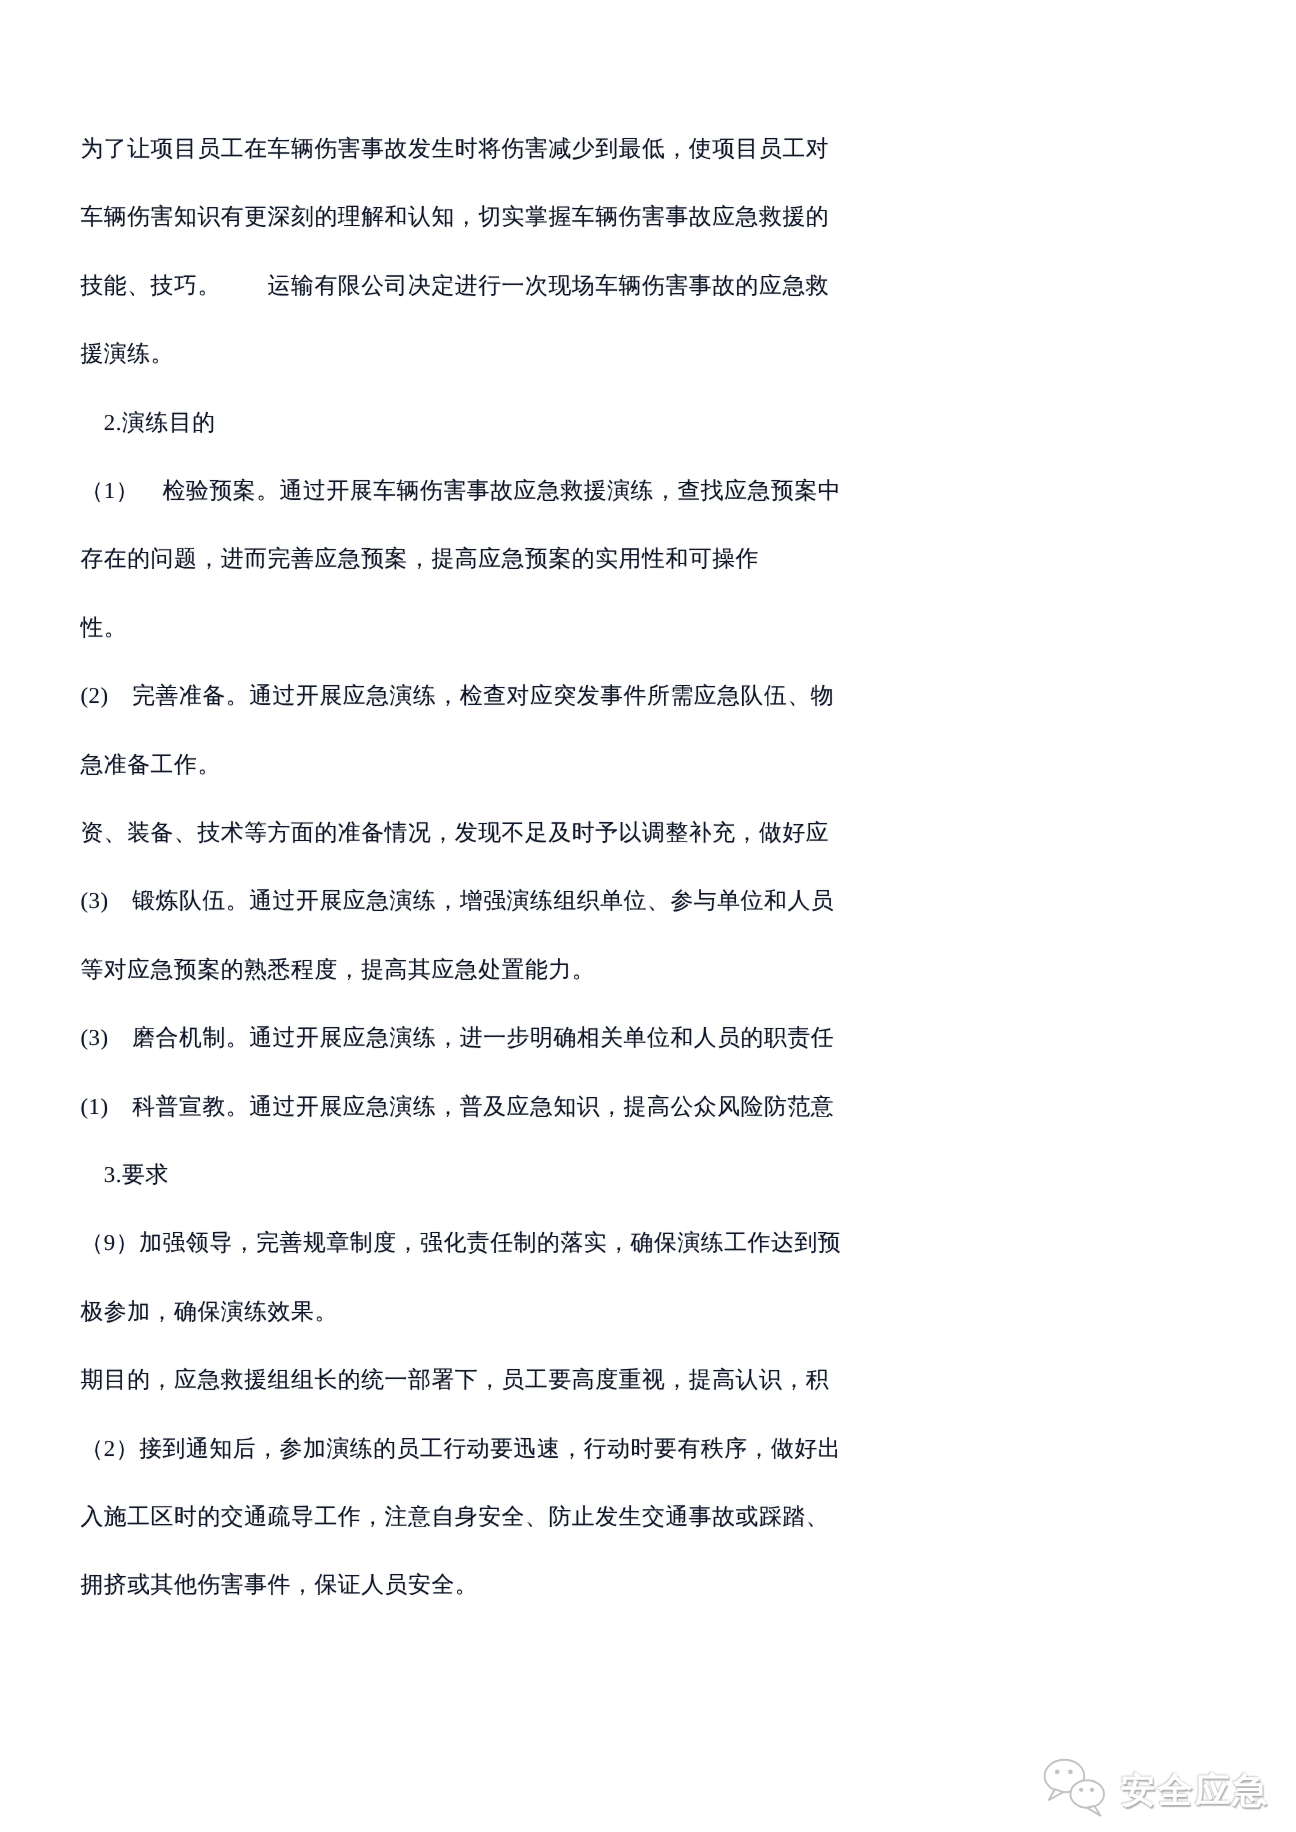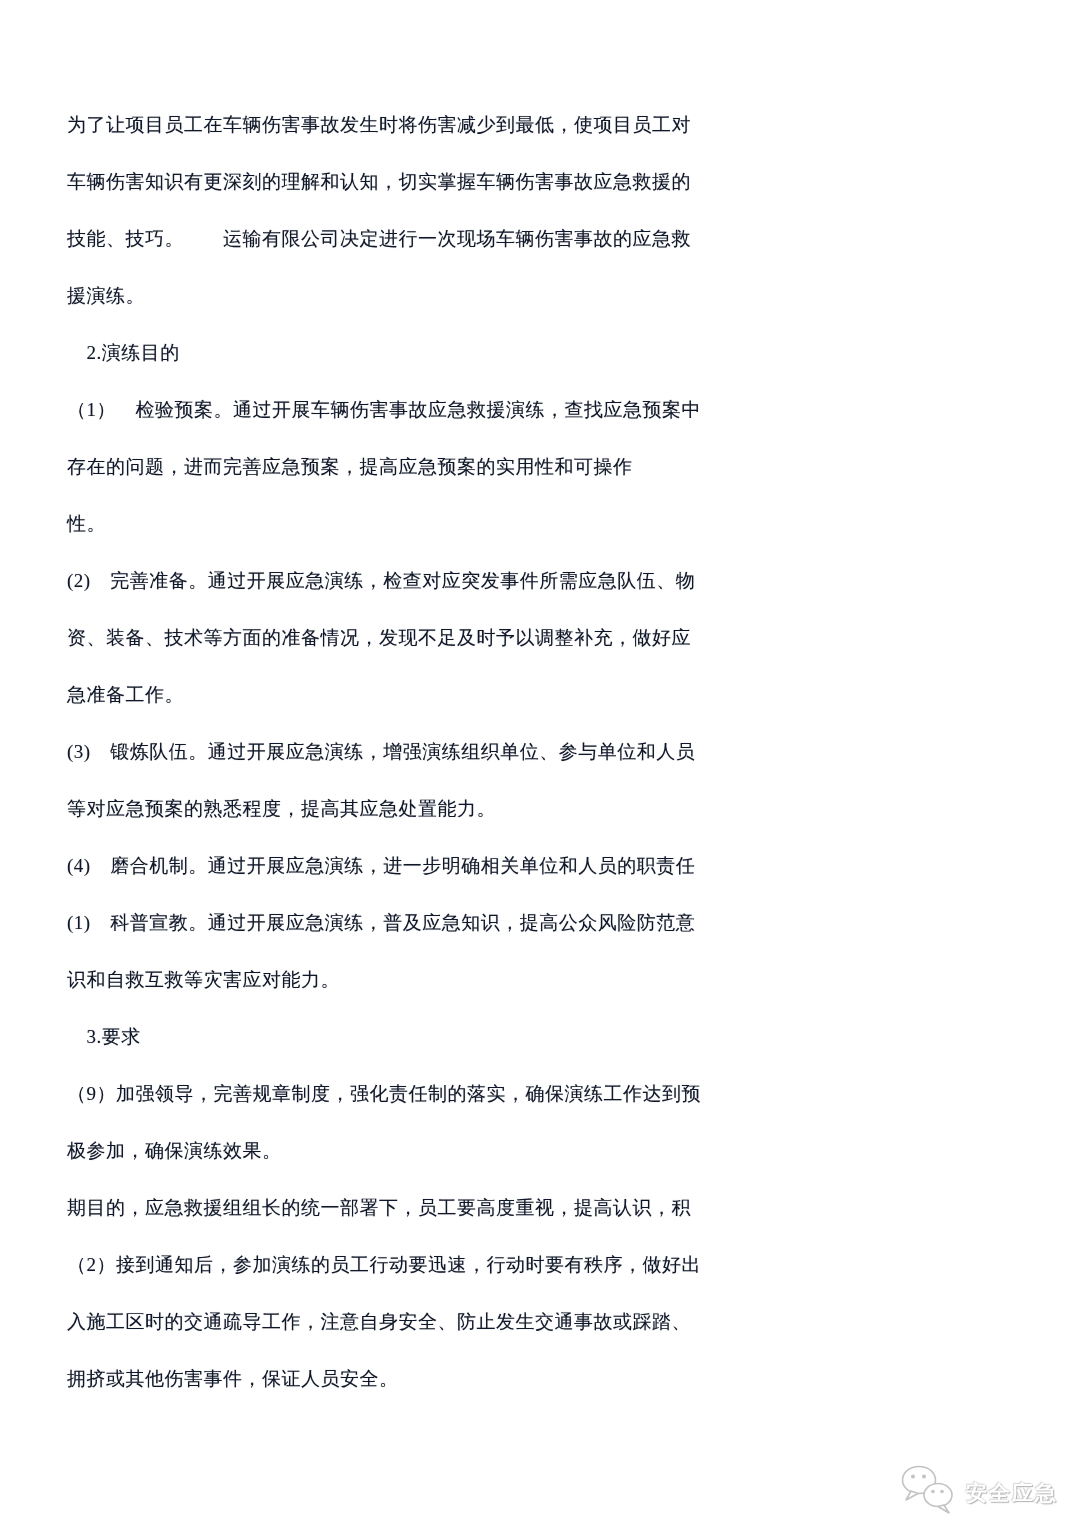--- a/index.html
+++ b/index.html
@@ -37,21 +37,21 @@
     align-items: center;
     gap: 6px;
   }
   .wm-icon {
     position: relative;
     top: -2px;
   }
   .wm-label {
     font-family: "Liberation Sans", "DejaVu Sans", sans-serif;
     font-weight: bold;
-    font-size: 21px;
+    font-size: 29px;
     letter-spacing: 2px;
     color: #ffffff;
     text-shadow:
       1px 1px 1px #b3b3b3,
       -1px -1px 1px #d9d9d9,
       0 0 2px #c9c9c9;
   }
 </style>
 </head>
 <body>
@@ -59,27 +59,26 @@
 <div class="doc">
   <div class="line">为了让项目员工在车辆伤害事故发生时将伤害减少到最低，使项目员工对</div>
   <div class="line">车辆伤害知识有更深刻的理解和认知，切实掌握车辆伤害事故应急救援的</div>
   <div class="line">技能、技巧。　　运输有限公司决定进行一次现场车辆伤害事故的应急救</div>
   <div class="line">援演练。</div>
   <div class="line">　2.演练目的</div>
   <div class="line">（1）　检验预案。通过开展车辆伤害事故应急救援演练，查找应急预案中</div>
   <div class="line">存在的问题，进而完善应急预案，提高应急预案的实用性和可操作</div>
   <div class="line">性。</div>
   <div class="line">(2)　完善准备。通过开展应急演练，检查对应突发事件所需应急队伍、物</div>
+  <div class="line">急准备工作。</div>
   <div class="line">资、装备、技术等方面的准备情况，发现不足及时予以调整补充，做好应</div>
-  <div class="line">急准备工作。</div>
   <div class="line">(3)　锻炼队伍。通过开展应急演练，增强演练组织单位、参与单位和人员</div>
   <div class="line">等对应急预案的熟悉程度，提高其应急处置能力。</div>
-  <div class="line">(4)　磨合机制。通过开展应急演练，进一步明确相关单位和人员的职责任</div>
+  <div class="line">(3)　磨合机制。通过开展应急演练，进一步明确相关单位和人员的职责任</div>
   <div class="line">(1)　科普宣教。通过开展应急演练，普及应急知识，提高公众风险防范意</div>
-  <div class="line">识和自救互救等灾害应对能力。</div>
   <div class="line">　3.要求</div>
   <div class="line">（9）加强领导，完善规章制度，强化责任制的落实，确保演练工作达到预</div>
   <div class="line">极参加，确保演练效果。</div>
   <div class="line">期目的，应急救援组组长的统一部署下，员工要高度重视，提高认识，积</div>
   <div class="line">（2）接到通知后，参加演练的员工行动要迅速，行动时要有秩序，做好出</div>
   <div class="line">入施工区时的交通疏导工作，注意自身安全、防止发生交通事故或踩踏、</div>
   <div class="line">拥挤或其他伤害事件，保证人员安全。</div>
 </div>
 
 <div class="watermark">

